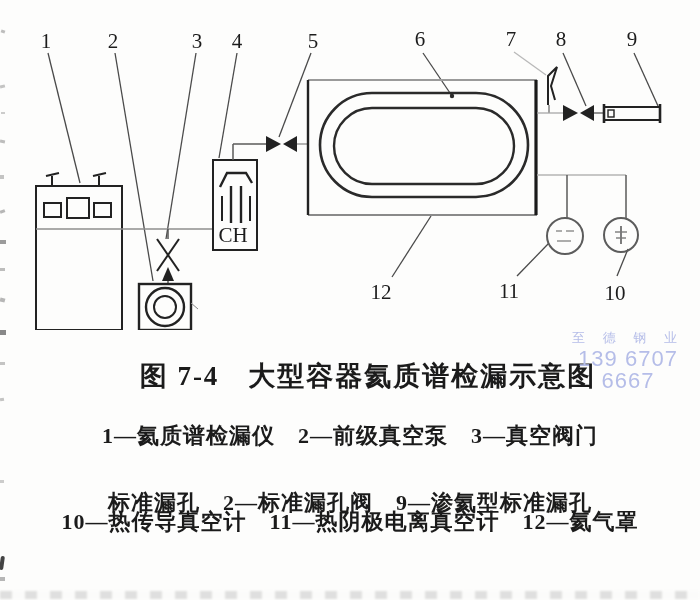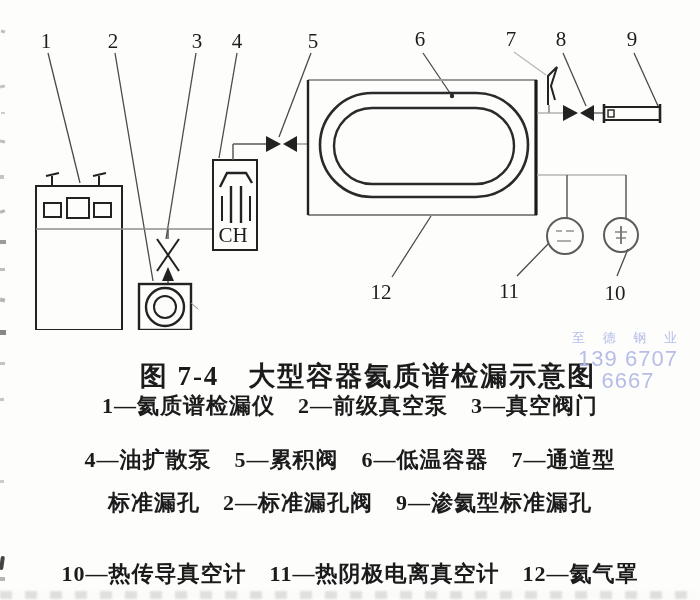--- a/index.html
+++ b/index.html
@@ -25,24 +25,24 @@
     letter-spacing:2px;
   }
   .legend-line{
     position:absolute;
     left:0;width:700px;
     text-align:center;
     font-size:22px;font-weight:600;
     letter-spacing:1px;
     white-space:nowrap;
   }
-  #legend-line-1{top:391px;}
+  #legend-line-1{top:421px;}
   #legend-line-2{top:445px;}
   #legend-line-3{top:488px;}
-  #legend-line-4{top:559px;}
+  #legend-line-4{top:507px;}
   .watermark{
     position:absolute;
     left:556px;top:328px;width:144px;
     text-align:center;
     font-family:"Liberation Sans", sans-serif;
     color:#b5bde8;
     pointer-events:none;
   }
   .watermark .wm1{font-size:13px;letter-spacing:7px;line-height:20px;}
   .watermark .wm2{font-size:22px;letter-spacing:1px;line-height:22px;}
@@ -191,21 +191,20 @@
       <text class="callout-num" x="632" y="46" text-anchor="middle">9</text>
       <text class="callout-num" x="615" y="300" text-anchor="middle">10</text>
       <text class="callout-num" x="509" y="298" text-anchor="middle">11</text>
       <text class="callout-num" x="381" y="299" text-anchor="middle">12</text>
     </g>
   </svg>
 
   <div class="caption">图 7-4　大型容器氦质谱检漏示意图</div>
 
   <div class="legend-line" id="legend-line-1">1—氦质谱检漏仪　2—前级真空泵　3—真空阀门</div>
-  <div class="legend-line" id="legend-line-2">4—油扩散泵　5—累积阀　6—低温容器　7—通道型</div>
   <div class="legend-line" id="legend-line-3">标准漏孔　2—标准漏孔阀　9—渗氦型标准漏孔</div>
   <div class="legend-line" id="legend-line-4">10—热传导真空计　11—热阴极电离真空计　12—氦气罩</div>
 
   <div class="watermark">
     <div class="wm1">至 德 钢 业</div>
     <div class="wm2">139 6707 6667</div>
   </div>
 
   <div>
     <div class="edge-mark" style="left:1px;top:30px;width:4px;height:3px;opacity:.45;transform:rotate(20deg);"></div>

